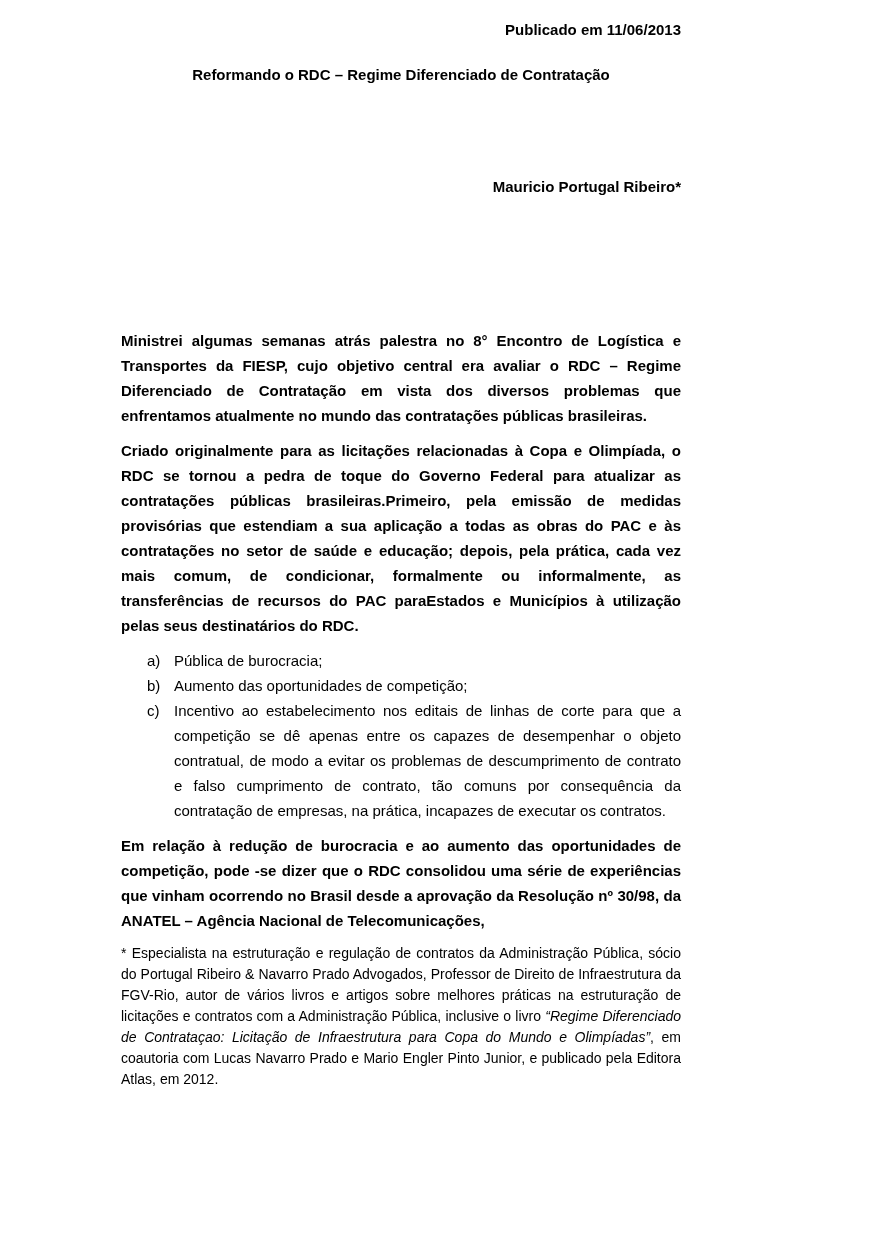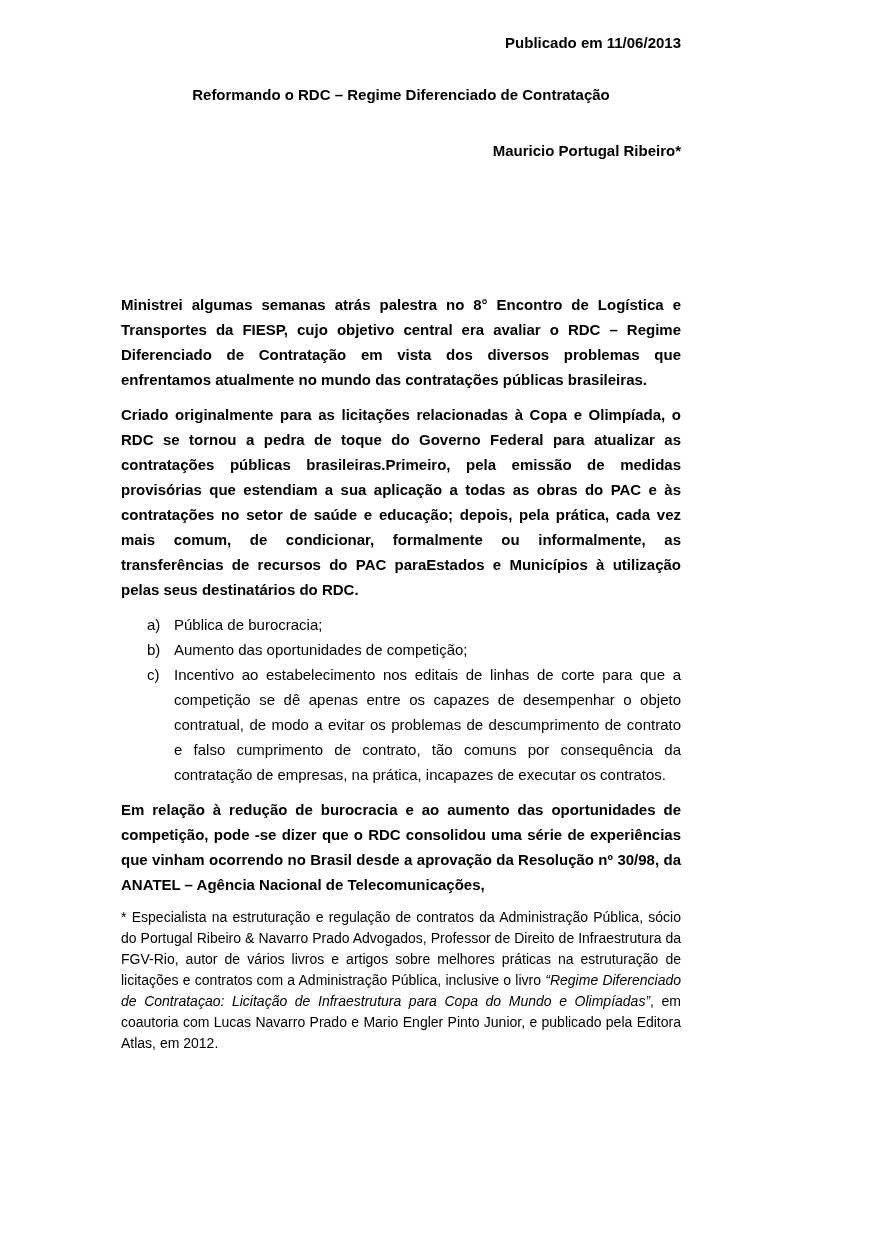--- a/index.html
+++ b/index.html
@@ -9,38 +9,38 @@
   }
   .page {
     position: relative;
     width: 800px;
     height: 1238px;
     margin: 0;
     background: #ffffff;
     color: #000000;
     font-family: "Liberation Sans", sans-serif;
     box-sizing: border-box;
-    padding: 33px 119px 0 121px;
+    padding: 20px 119px 0 121px;
     overflow: hidden;
   }
   .pub-date {
     text-align: right;
     font-size: 15px;
     line-height: 20px;
     font-weight: 700;
   }
   .doc-title {
-    margin: 32px 0 0 0;
+    margin: 25px 0 0 0;
     text-align: center;
     font-size: 15px;
     line-height: 20px;
     font-weight: 700;
   }
   .author {
-    margin-top: 36px;
+    margin-top: 92px;
     text-align: right;
     font-size: 15px;
     line-height: 20px;
     font-weight: 700;
   }
   .body-text {
     margin-top: 131px;
   }
   .body-text p {
     margin: 0 0 10px 0;

